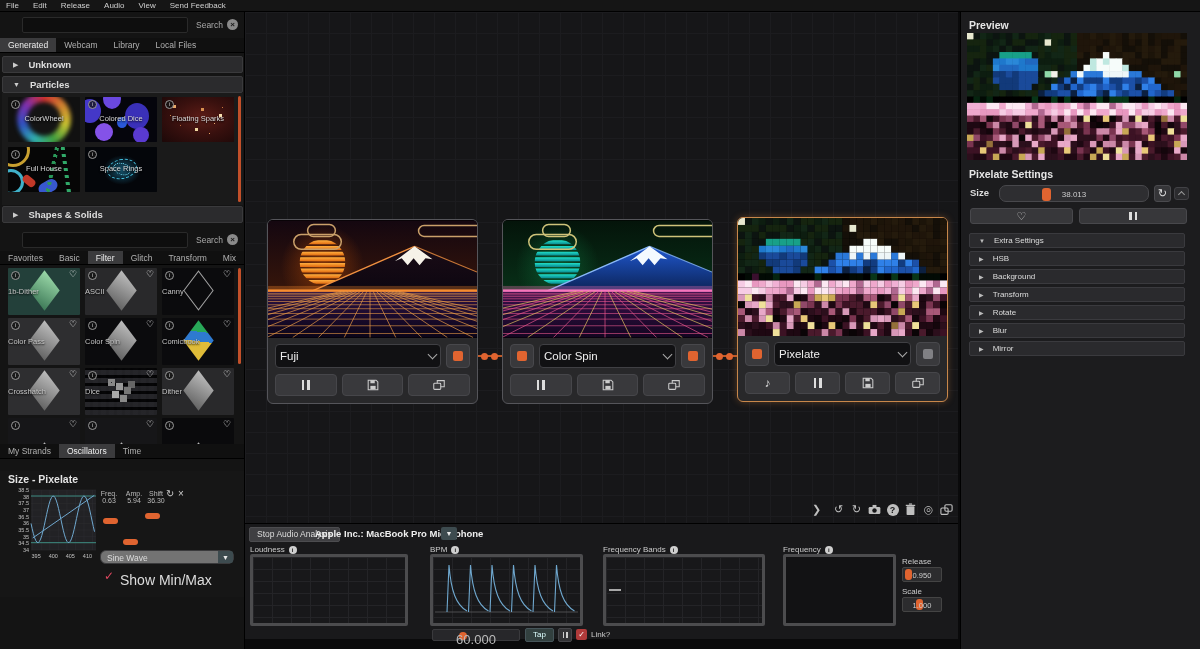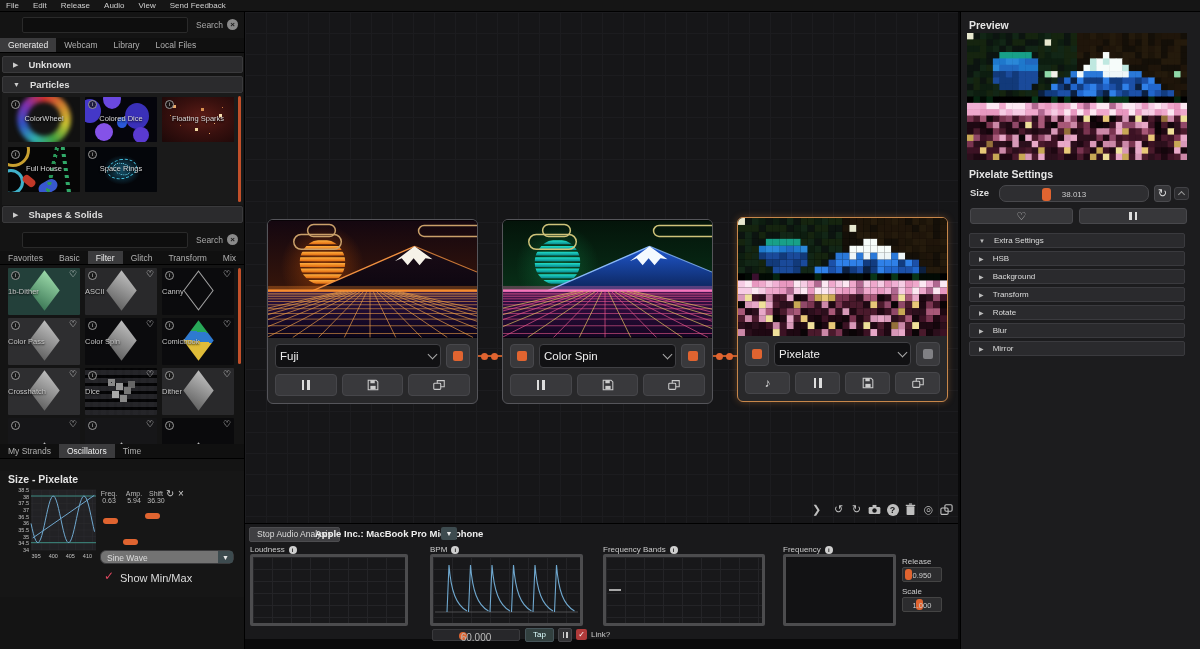--- a/index.html
+++ b/index.html
@@ -65,21 +65,21 @@
   #stopbtn{position:absolute;left:4px;top:3px;height:15px;background:#3f3f42;border:1px solid #4c4c4f;border-radius:2px;color:#ddd;font-size:8.5px;padding:0 7px;line-height:13px}
   #device{position:absolute;left:70px;top:4px;font-size:9.5px;font-weight:bold;color:#eee}
   #devbtn{position:absolute;left:196px;top:3px;width:16px;height:13px;background:#3d4b4f;border-radius:2px;color:#e8e8e8;font-size:7px;text-align:center;line-height:13px}
   .agroup-label{position:absolute;top:21px;font-size:8px;color:#ccc;display:flex;gap:4px;align-items:center}
   .info-dot{width:8px;height:8px;border-radius:50%;background:#cfcfcf;color:#222;font-size:6px;line-height:8px;text-align:center;font-weight:bold}
   .abox{position:absolute;top:30px;height:72px;border:3px solid #4c4c4e;border-radius:2px;background:#18181a;
     background-image:repeating-linear-gradient(to right,#242427 0 1px,transparent 1px 19px),repeating-linear-gradient(to bottom,#242427 0 1px,transparent 1px 12px)}
   .abox.plain{background-image:none;background:#121214}
   .bpmslider{position:absolute;left:187px;top:105px;width:88px;height:12px;background:#27272a;border:1px solid #3a3a3d;border-radius:2px}
   .bpmslider .dot{position:absolute;left:26px;top:2px;width:8px;height:8px;border-radius:50%;background:#e06430}
-  .bpmslider .v{position:absolute;left:0;right:0;top:2px;text-align:center;font-size:10px;color:#bbb}
+  .bpmslider .v{position:absolute;left:0;right:0;top:2px;text-align:center;font-size:13px;color:#bbb}
   #tapbtn{position:absolute;left:280px;top:104px;height:14px;padding:0 7px;background:#32403f;border:1px solid #46555a;border-radius:2px;color:#dff;font-size:8px;line-height:12px}
   #bpmpause{position:absolute;left:313px;top:104px;width:14px;height:14px;background:#333336;border:1px solid #46464a;border-radius:2px;display:flex;align-items:center;justify-content:center}
   #bpmpause i{display:block;width:1.5px;height:6px;background:#ccc;margin:0 1px}
   #linkchk{position:absolute;left:331px;top:105px;width:11px;height:11px;background:#b03a3a;border-radius:2px;color:#fff;font-size:8px;line-height:11px;text-align:center}
   #linklabel{position:absolute;left:346px;top:106px;font-size:8px;color:#ccc}
   .rs-label{position:absolute;left:657px;font-size:8px;color:#ccc}
   .rs-slider{position:absolute;left:657px;width:40px;height:15px;background:#2c2c2e;border:1px solid #444;border-radius:2px}
   .rs-slider .pill{position:absolute;top:1px;width:7px;height:11px;border-radius:3px;background:#e06430}
   .rs-slider .v{position:absolute;left:0;right:0;top:3px;text-align:center;font-size:7.5px;color:#ccc}
   
@@ -333,21 +333,21 @@
       <div style="position:absolute;left:166px;top:17px;color:#ccc;font-size:10px">↻</div>
       <div style="position:absolute;left:178px;top:17px;color:#ccc;font-size:10px">×</div>
       <div class="oscpill" style="left:103px;top:47px"></div>
       <div class="oscpill" style="left:123px;top:68px"></div>
       <div class="oscpill" style="left:145px;top:42px"></div>
       <div class="wavedd">
         <span class="wname">Sine Wave</span>
         <span class="wbtn">▼</span>
       </div>
       <span class="redcheck" style="left:104px;top:98px">✓</span>
-      <span style="position:absolute;left:120px;top:101px;font-size:11px;color:#ddd">Show Min/Max</span>
+      <span style="position:absolute;left:120px;top:101px;font-size:14px;color:#ddd">Show Min/Max</span>
     </div>
   </aside>
 
   <div id="canvas">
     <div id="nodes-layer">
         <div class="node" style="left: 22px; top: 207px;">
           <div class="nimg">
             <svg width="209" height="118" viewBox="0 0 211 118">
               <defs>
                 <linearGradient id="skyf" x1="0" y1="0" x2="0" y2="1">

